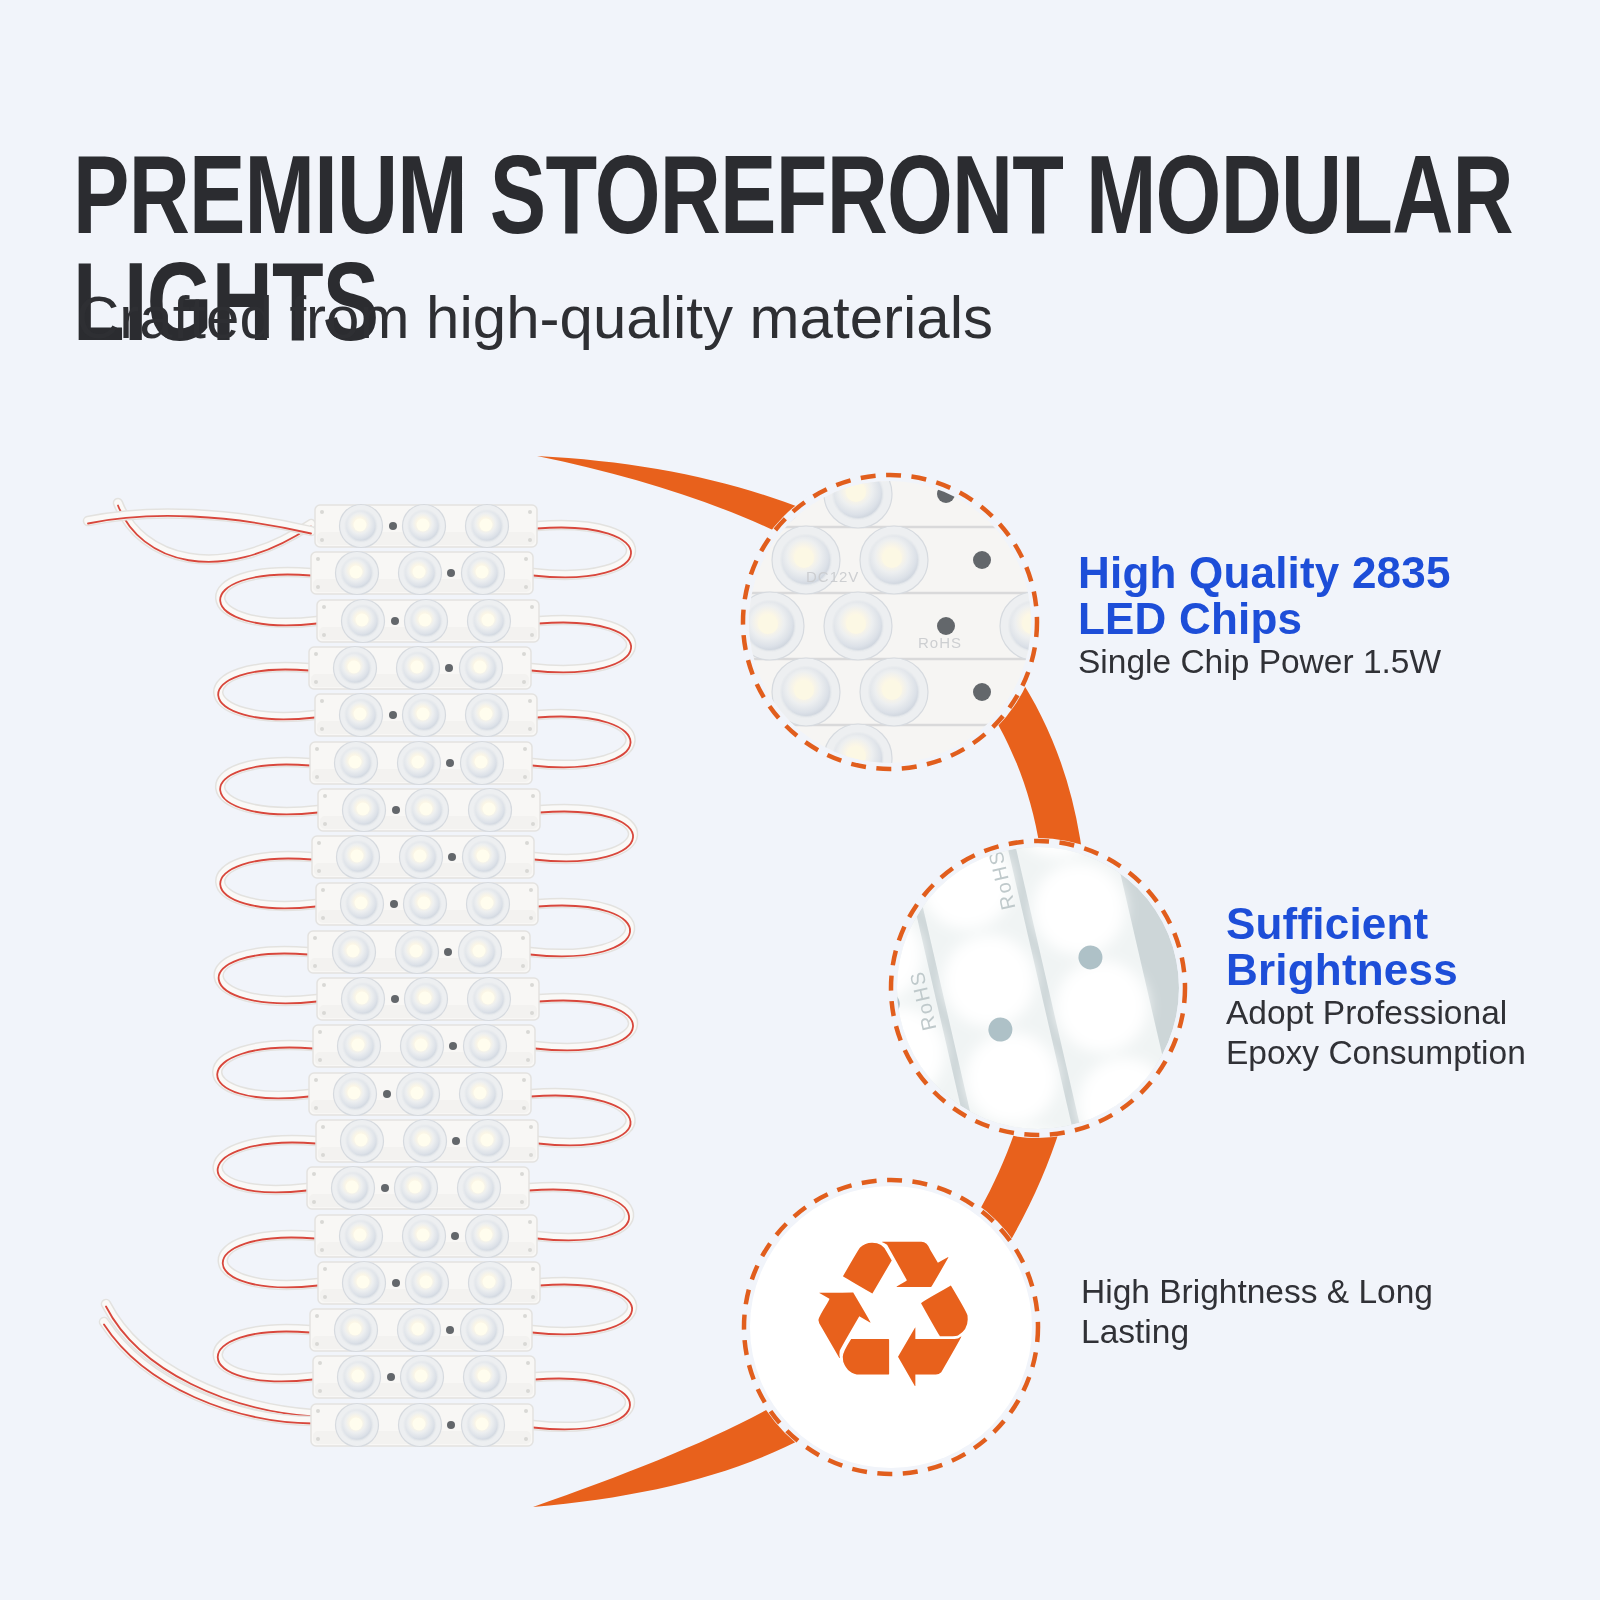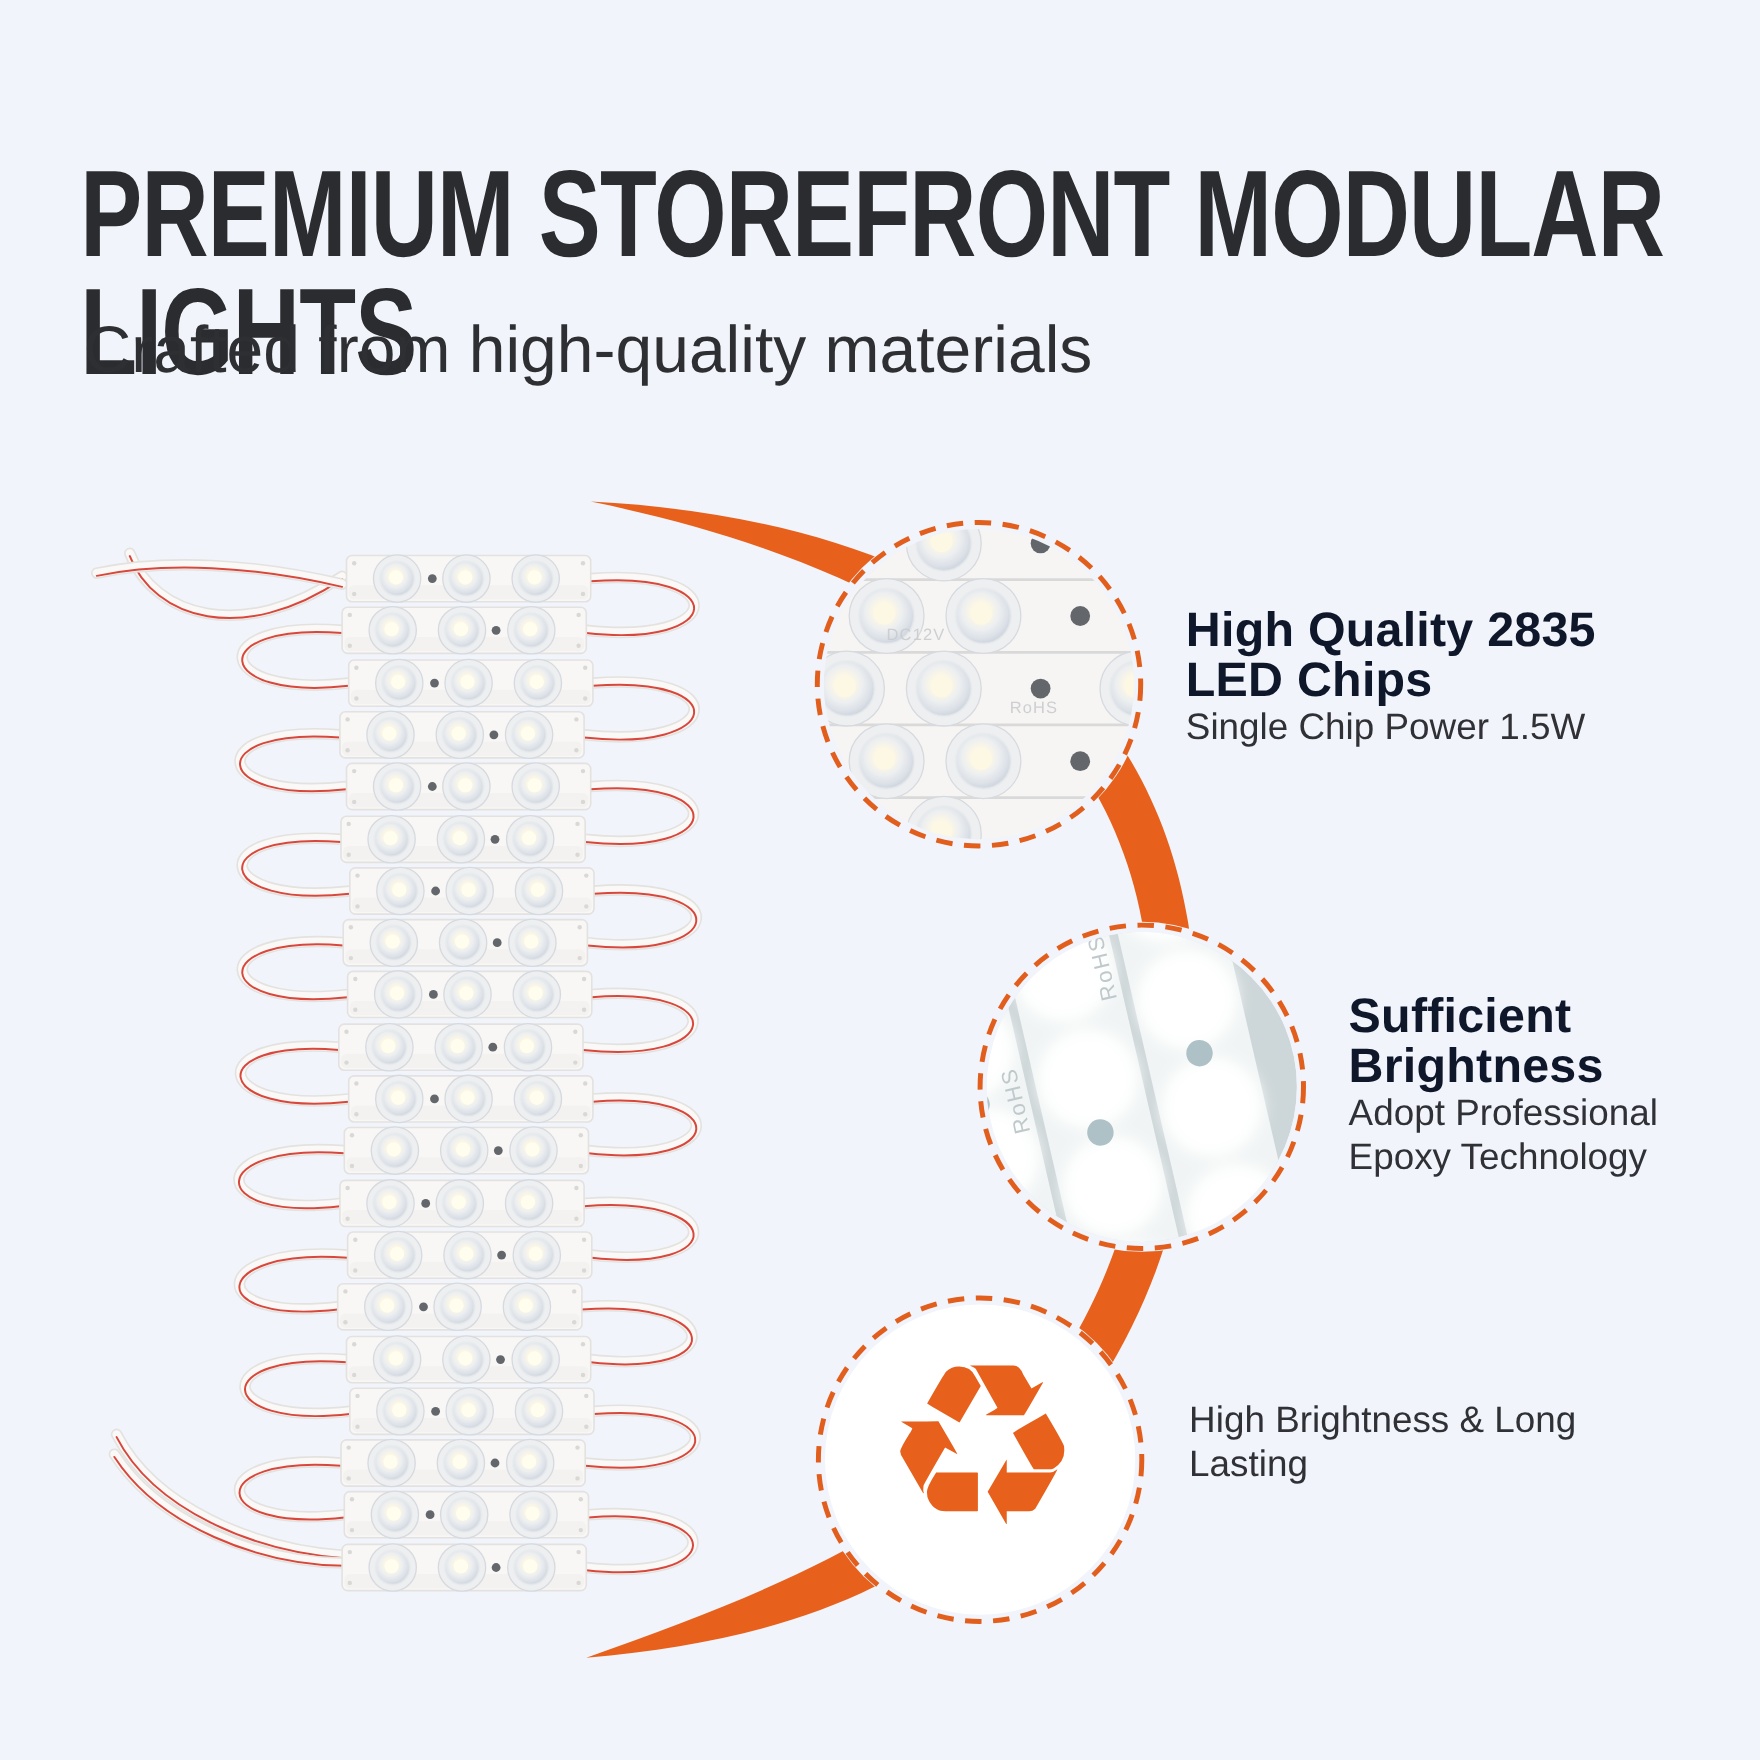--- a/index.html
+++ b/index.html
@@ -20,21 +20,21 @@
     transform:scaleX(.755);transform-origin:left top;
     white-space:pre-line;width:2000px;
   }
   .page-subtitle{
     position:absolute;left:76px;top:288px;
     font-size:60px;line-height:60px;font-weight:400;color:#2E2F33;
   }
   .feature{position:absolute;}
   .feature h3{
     margin:0;font-size:44px;line-height:46px;font-weight:700;
-    color:#0f172a;white-space:pre-line;letter-spacing:.2px;
+    color:#1d4ed8;white-space:pre-line;letter-spacing:.2px;
   }
   .feature p{
     margin:0 0 0 0;font-size:33.5px;line-height:40px;font-weight:400;
     color:#303136;white-space:pre-line;
   }
   .feature-1{left:1078px;top:550px;}
   .feature-2{left:1226px;top:901px;}
   .feature-3{left:1081px;top:1272px;}
 
   .recycle{
@@ -395,20 +395,20 @@
 
 <div class="feature feature-1">
   <h3>High Quality 2835
 LED Chips</h3>
   <p>Single Chip Power 1.5W</p>
 </div>
 <div class="feature feature-2">
   <h3>Sufficient
 Brightness</h3>
   <p>Adopt Professional
-Epoxy Technology</p>
+Epoxy Consumption</p>
 </div>
 <div class="feature feature-3">
   <p>High Brightness &amp; Long
 Lasting</p>
 </div>
 
 </div>
 
 </body></html>

